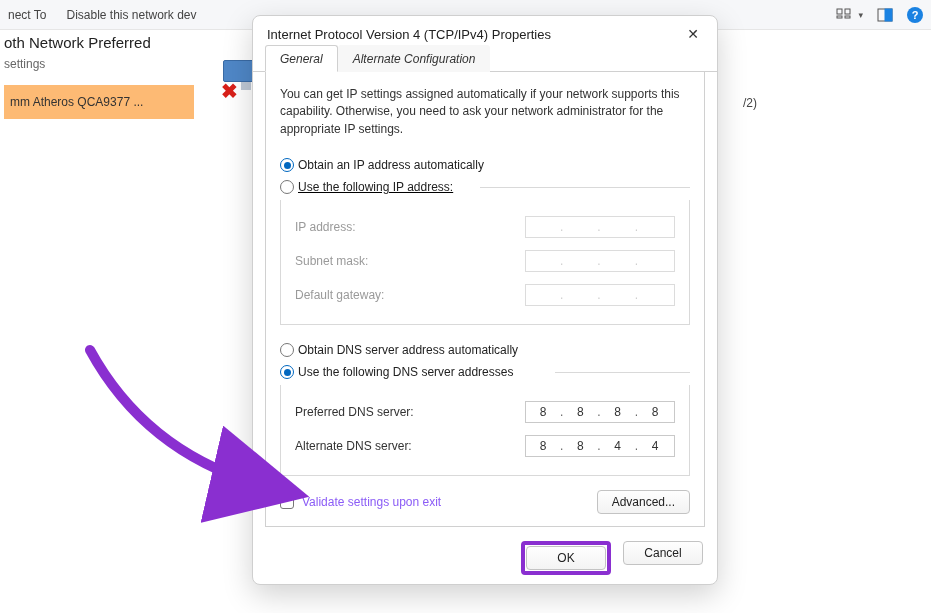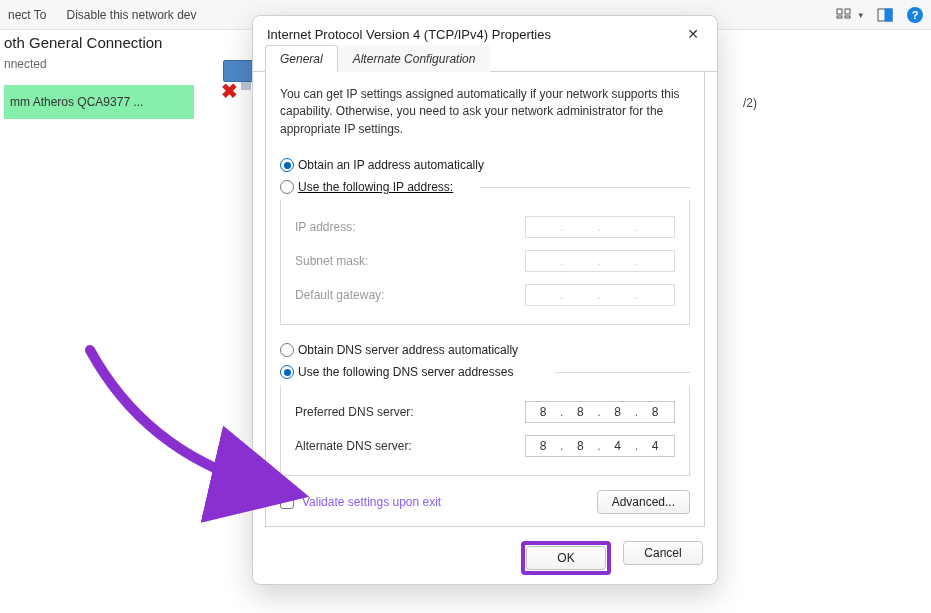--- a/index.html
+++ b/index.html
@@ -49,21 +49,21 @@
       font-size:11px; font-weight:bold;
     }
     .caret { font-size:9px; color:#555; margin-left:-8px;}
     .adapter-title {
       font-size: 15px;
       padding: 4px 0 6px 0;
       color:#222;
     }
     .status-line { color:#666; padding-bottom:14px;}
     .selected-item {
-      background:#86efac;
+      background:#fdba74;
       padding:10px 6px 10px 6px;
       width:190px;
       color:#333;
       white-space:nowrap; overflow:hidden; text-overflow:ellipsis;
     }
     .bg-col { position:absolute; left:0; top:30px; width:200px; padding-left:4px;}
     .bg-realtek { position:absolute; left:743px; top:96px; color:#444;}
     
     .adapter-icon {
       position:absolute;
@@ -236,22 +236,22 @@
       <svg width="16" height="16" viewBox="0 0 16 16">
           <rect x="1" y="2" width="14" height="12" fill="none" stroke="#555"></rect>
           <rect x="8" y="2" width="7" height="12" fill="#1a82e2" stroke="#1a82e2"></rect>
         </svg>
     </span>
     <span class="help-icon">?</span>
   </div>
 </div>
 
 <div class="bg-col">
-  <div class="adapter-title">oth General Connection</div>
-  <div class="status-line">nnected</div>
+  <div class="adapter-title">oth Network Preferred</div>
+  <div class="status-line">settings</div>
   <div class="selected-item">mm Atheros QCA9377 ...</div>
 </div>
 
 <div class="bg-realtek">/2)</div>
 
 <div class="adapter-icon">
   <div class="monitor"></div>
   <div class="stand"></div>
   <div class="cross">✖</div>
 </div>

